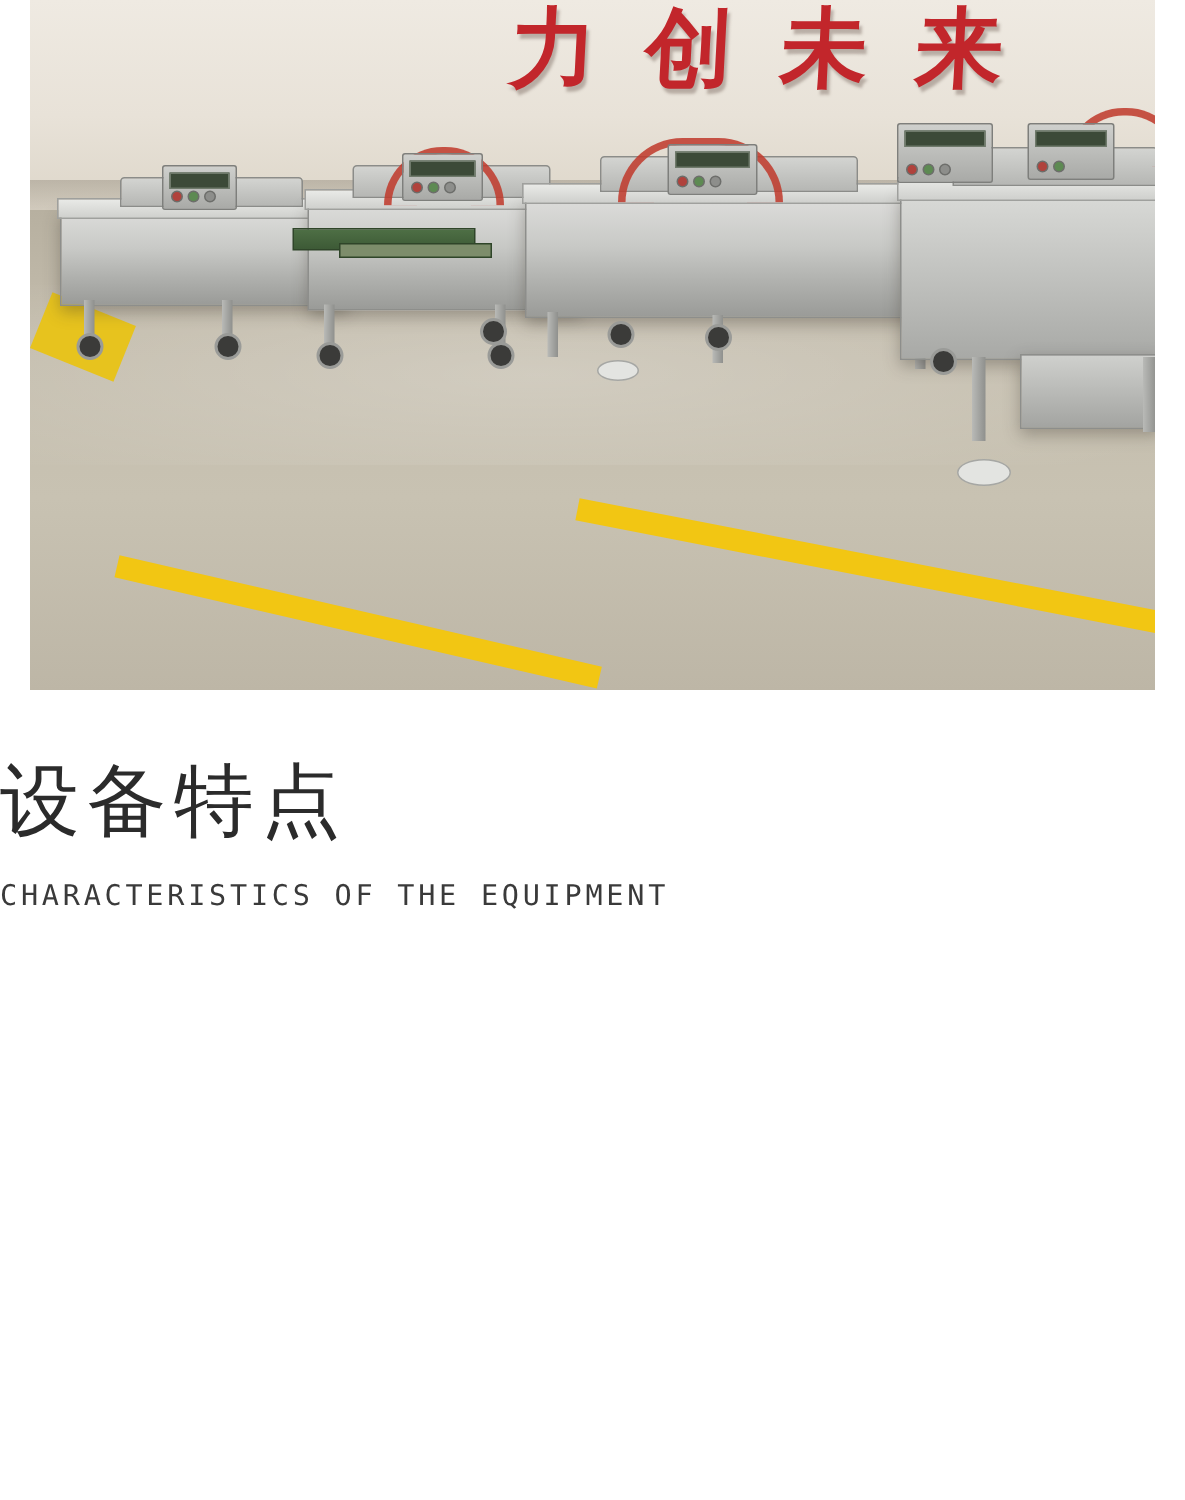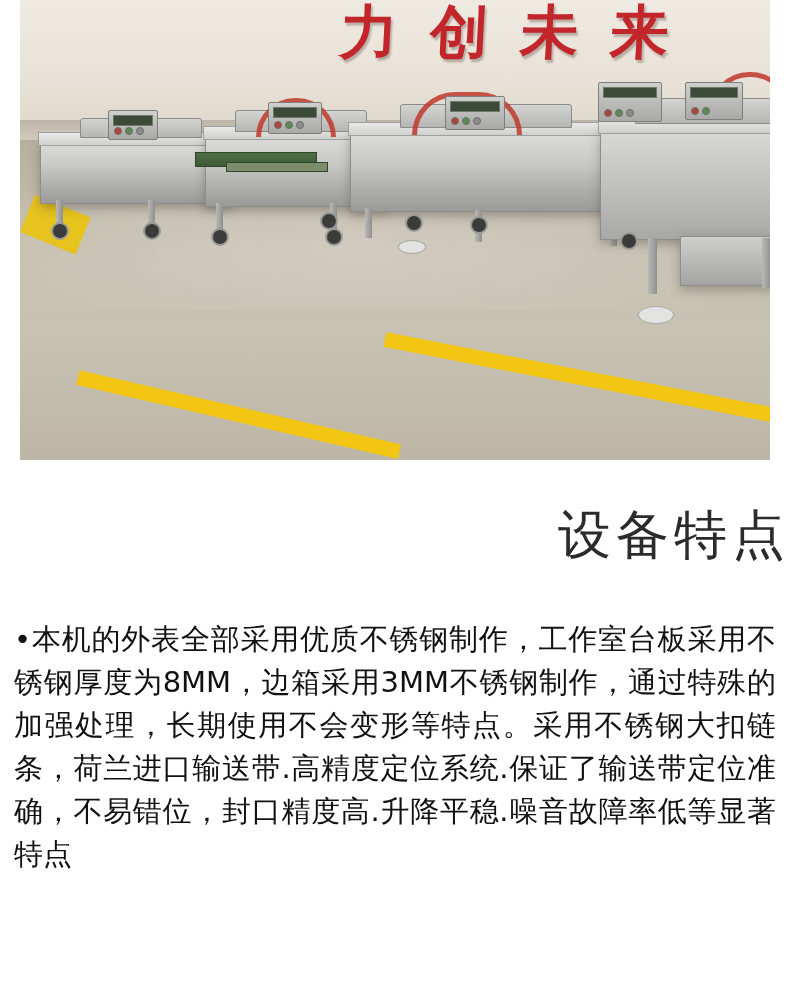--- a/index.html
+++ b/index.html
@@ -210,21 +210,21 @@
   .foot-pad {
     position: absolute;
     width: 26px; height: 12px;
     border-radius: 50%;
     background: #e3e4e1;
     border: 1px solid #a6a7a4;
   }
 
   
   .title-block {
-    text-align: right;
+    text-align: left;
     margin-top: 46px;
   }
   .title-cn {
     font-family: "DejaVu Serif", serif;
     font-size: 53px;
     color: #2b2b2b;
     letter-spacing: 5px;
     line-height: 1.1;
   }
   .title-en {
@@ -344,19 +344,17 @@
            background:linear-gradient(to bottom,#cfd0cd,#a3a4a1);"></div>
       <div class="leg" style="left:628px; top:238px; height:56px; width:9px;"></div>
       <div class="leg" style="left:742px; top:238px; height:50px; width:9px;"></div>
       <div class="foot-pad" style="left:618px; top:306px; width:34px; height:16px;"></div>
       <div class="caster" style="left:600px; top:232px;"></div>
     </div>
   </div>
 
   <div class="title-block">
     <div class="title-cn">设备特点</div>
+    <div class="title-en">CHARACTERISTICS OF THE EQUIPMENT</div>
   </div>
 
-  <div class="body-text">
-    <span>•</span><span>本机的外表全部采用优质不锈钢制作，工作室台板采用不锈钢厚度为8MM，边箱采用3MM不锈钢制作，通过特殊的加强处理，长期使用不会变形等特点。采用不锈钢大扣链条，荷兰进口输送带.高精度定位系统.保证了输送带定位准确，不易错位，封口精度高.升降平稳.噪音故障率低等显著特点</span>
-  </div>
 
 </div>
 
 </body></html>

